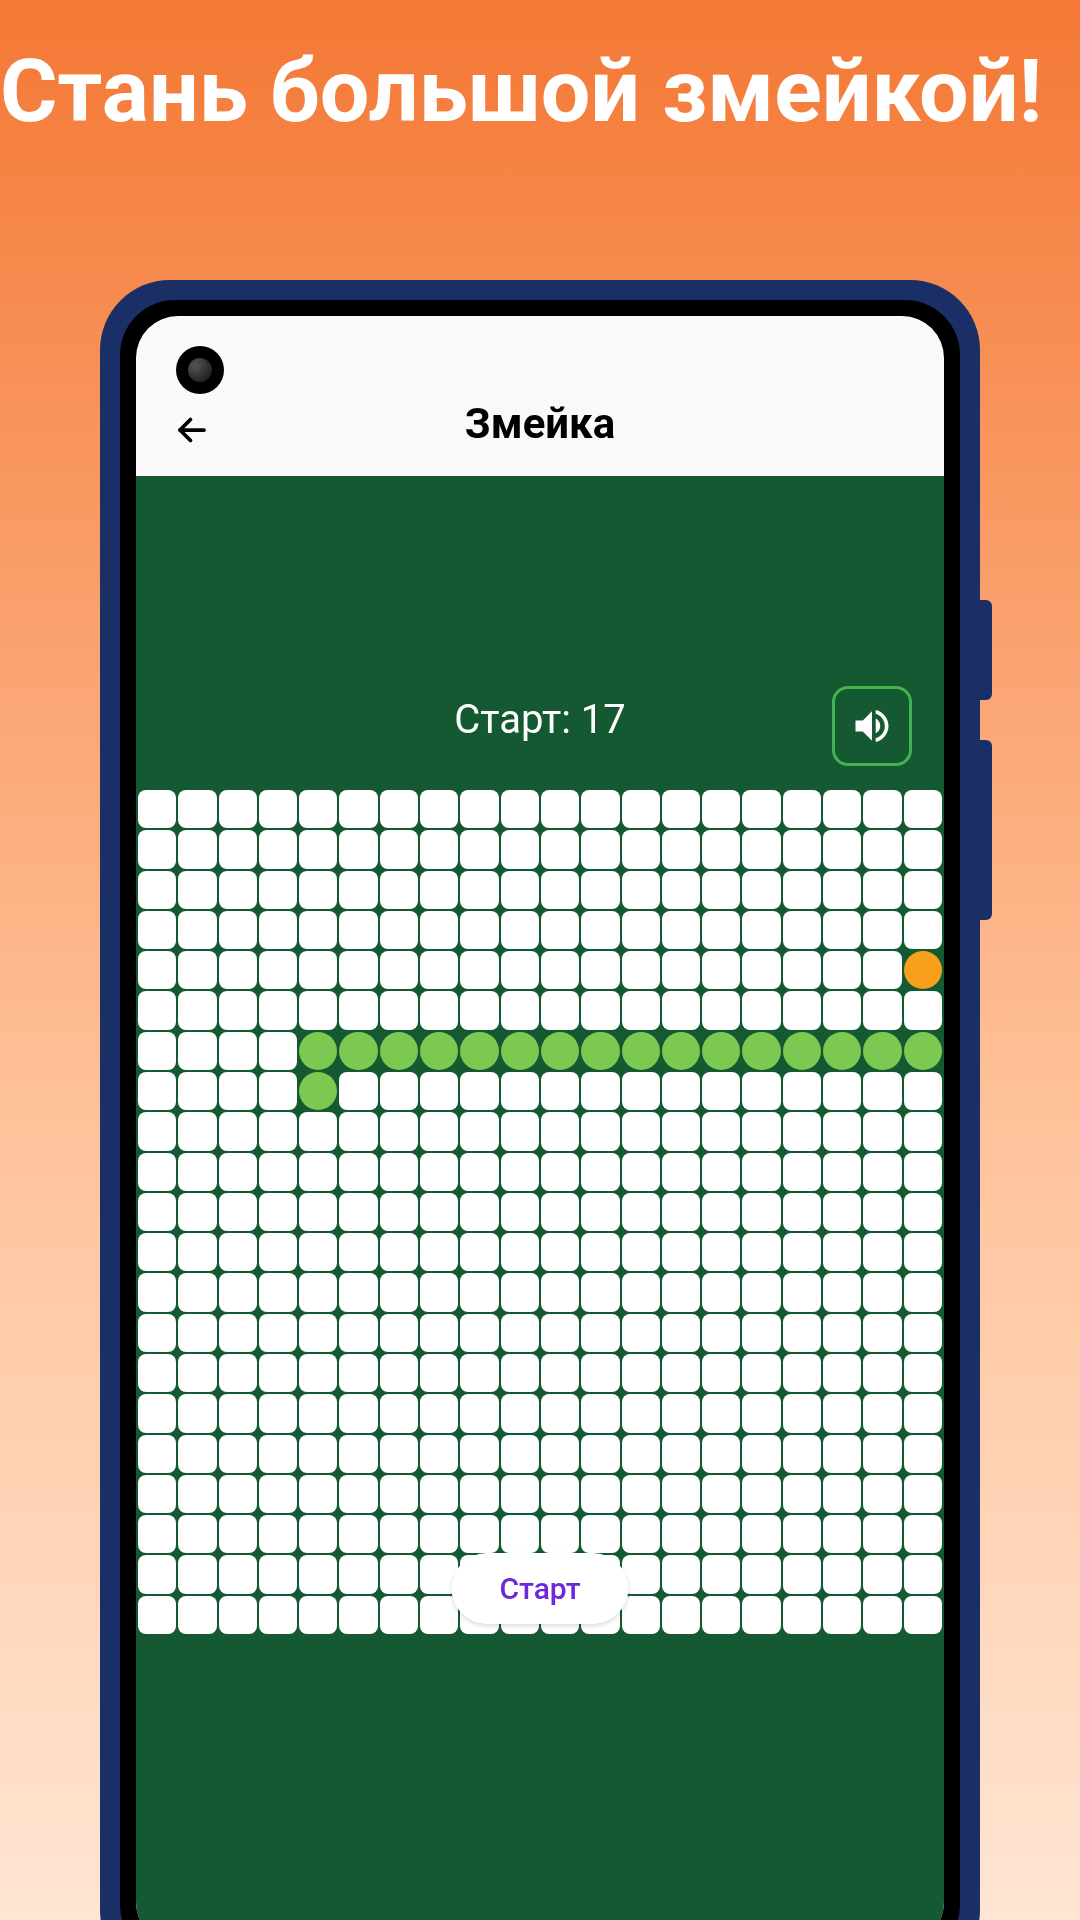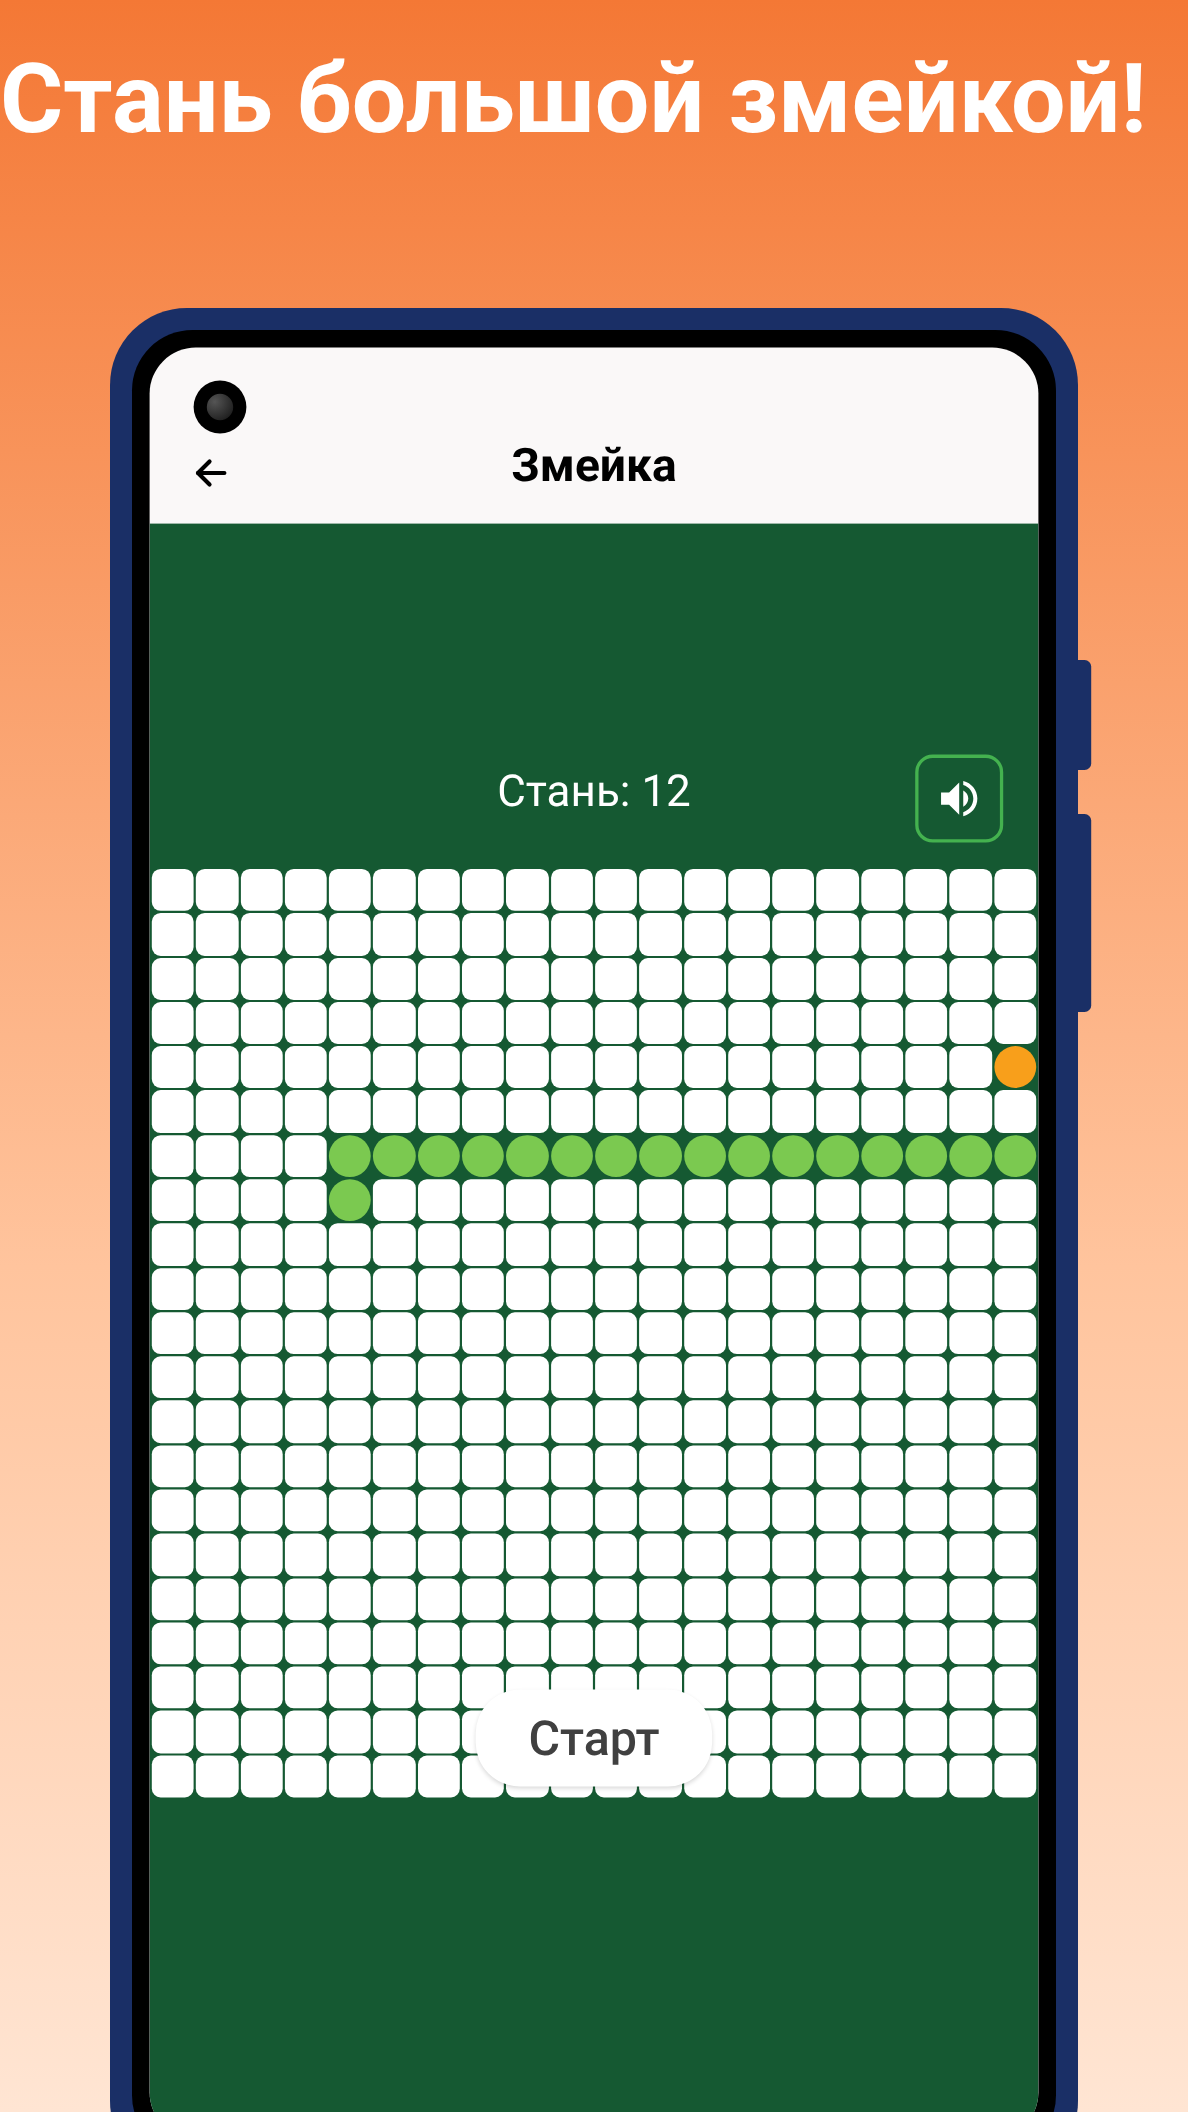--- a/index.html
+++ b/index.html
@@ -170,23 +170,23 @@
       border-radius: 50%;
     }
     .start-button {
       position: absolute;
       bottom: 320px;
       left: 50%;
       transform: translateX(-50%);
       background: #fff;
       border-radius: 40px;
       padding: 18px 48px;
-      font-size: 44px;
+      font-size: 30px;
       font-weight: 500;
-      color: #404040;
+      color: #6d28d9;
       cursor: pointer;
       box-shadow: 0 2px 4px rgba(0,0,0,0.15);
     }
   </style>
 </head>
 <body>
 
 <div class="promo-headline">Стань большой змейкой!</div>
 
 <div class="phone-frame">
@@ -200,21 +200,21 @@
             <line x1="20" y1="12" x2="4" y2="12"></line>
             <polyline points="11 5 4 12 11 19"></polyline>
           </svg>
         </div>
         <div class="app-title">Змейка</div>
       </div>
 
       <div class="game-area">
         <div class="score-row">
           <span class="score-text">
-            <span>Стань: </span><span>12</span>
+            <span>Старт: </span><span>17</span>
           </span>
         </div>
 
         <div class="sound-button">
           <svg width="44" height="44" viewBox="0 0 24 24" fill="#fff">
             <path d="M3 9v6h4l5 5V4L7 9H3z"></path>
             <path d="M16.5 12c0-1.77-1.02-3.29-2.5-4.03v8.05c1.48-.73 2.5-2.25 2.5-4.02z" fill="#fff"></path>
             <path d="M14 3.23v2.06c2.89.86 5 3.54 5 6.71s-2.11 5.85-5 6.71v2.06c4.01-.91 7-4.49 7-8.77s-2.99-7.86-7-8.77z" fill="#fff"></path>
           </svg>
         </div>

